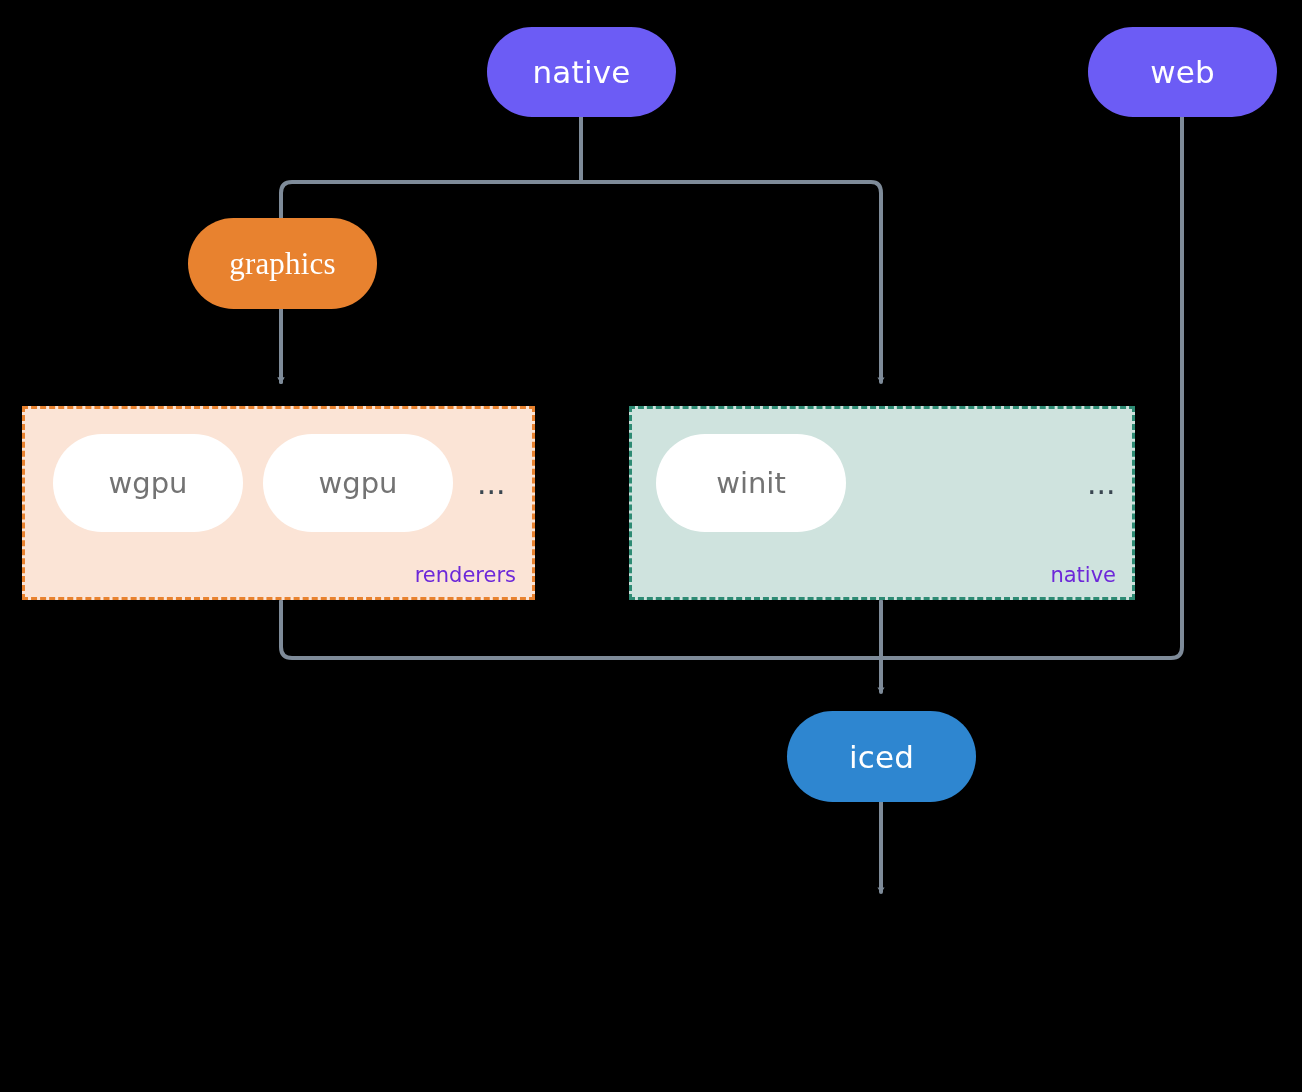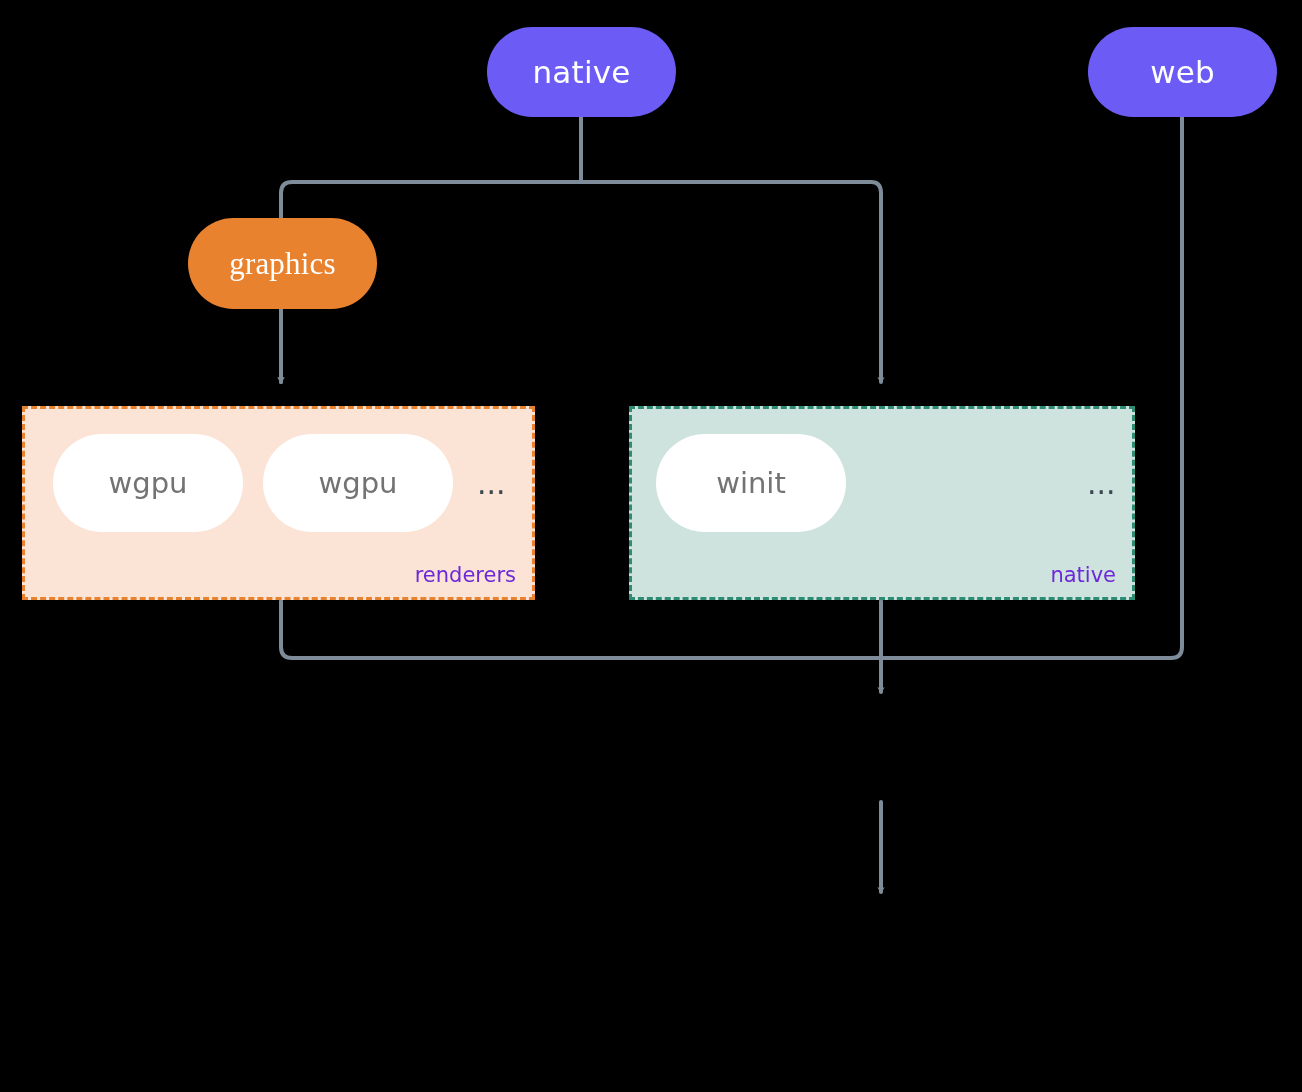--- a/index.html
+++ b/index.html
@@ -168,15 +168,18 @@
   </div>
 
   <div class="group group-shells">
     <div class="leaf leaf-winit">
       <span>winit</span>
     </div>
     <div class="ellipsis ellipsis-shells">...</div>
     <div class="group-label">native</div>
   </div>
 
+  <div class="node pill-node node-iced">
+    <span>iced</span>
+  </div>
 
 
 </div>
 
 </body></html>

